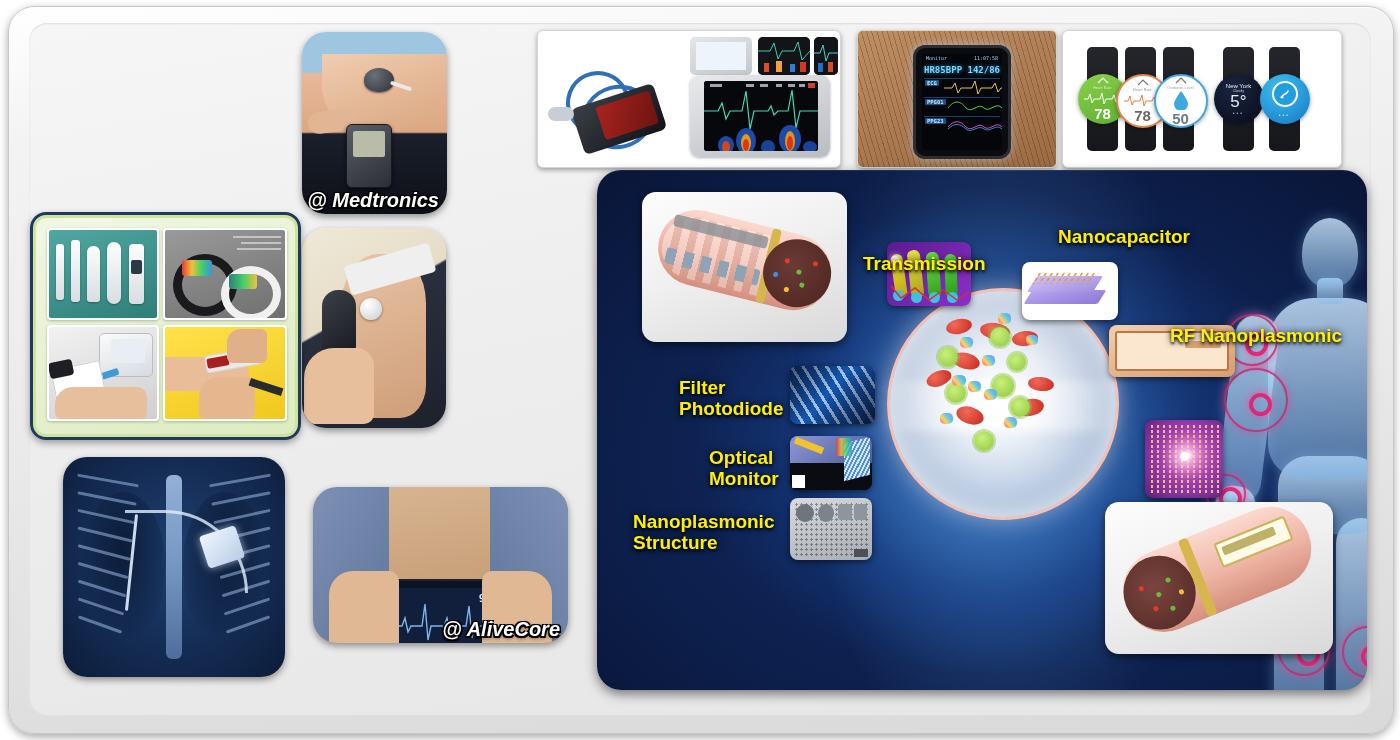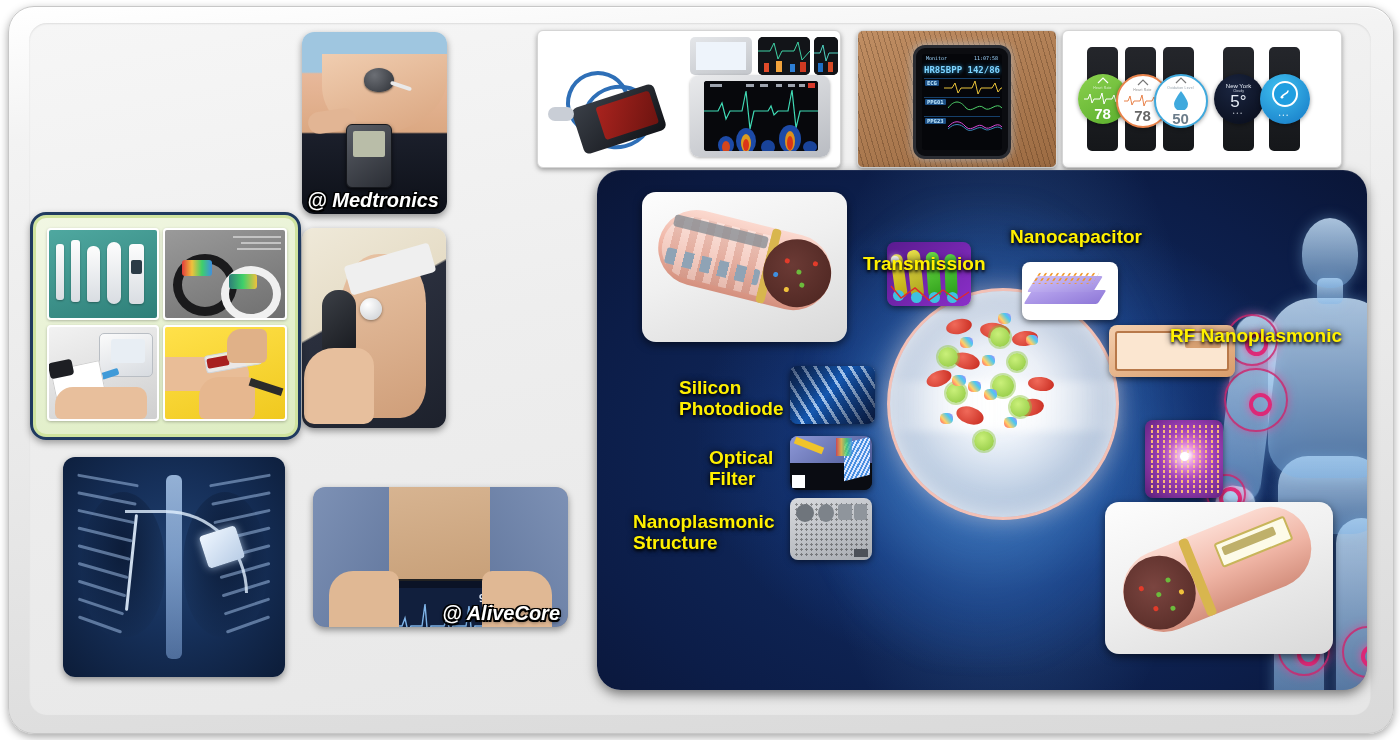--- a/index.html
+++ b/index.html
@@ -43,21 +43,21 @@
   }
   .title-btn span{
     position:relative;z-index:2;
     color:#ffffff;font-size:31px;font-weight:bold;letter-spacing:4px;
     text-shadow:0 2px 3px rgba(0,0,0,.45);
     font-family:"DejaVu Sans","Liberation Sans",sans-serif;
   }
 
   
   .card{
-    position:absolute;border-radius:12px;overflow:hidden;
+    position:absolute;border-radius:24px;overflow:hidden;
     box-shadow:0 3px 7px rgba(0,0,0,.40);
     background:#ddd;
   }
   .card .cap{
     position:absolute;bottom:2px;right:8px;
     color:#fff;font-style:italic;font-weight:bold;font-size:20px;
     text-shadow:-1.5px -1.5px 0 #000,1.5px -1.5px 0 #000,-1.5px 1.5px 0 #000,1.5px 1.5px 0 #000, 0 2px 4px rgba(0,0,0,.8);
     z-index:9;white-space:nowrap;
   }
   .white-card{
@@ -97,21 +97,21 @@
   .ab-torso{position:absolute;left:18px;top:62px;width:106px;height:140px;border-radius:26px 26px 0 0;background:#232a3f;}
   .ab-sleeve{position:absolute;left:12px;top:96px;width:46px;height:18px;background:#f2f2f2;border-radius:4px;transform:rotate(-10deg);}
   .ab-arm{position:absolute;left:8px;top:106px;width:44px;height:94px;border-radius:18px;background:#e5bb96;}
   .ab-dot{position:absolute;left:22px;top:122px;width:13px;height:13px;border-radius:50%;background:#f5f5f5;box-shadow:0 1px 2px rgba(0,0,0,.4);}
   .ab-device{position:absolute;left:58px;top:124px;width:30px;height:56px;border-radius:5px;background:#1d2027;border:1px solid #000;}
   .ab-dev-scr{position:absolute;left:3px;top:4px;width:24px;height:30px;background:#cfe3f5;}
   .ab-hand{position:absolute;left:50px;top:140px;width:52px;height:60px;border-radius:18px;background:#e5bb96;}
   .ab-cuff{position:absolute;left:72px;top:178px;width:60px;height:24px;background:#f0f0f0;border-radius:6px;transform:rotate(-6deg);}
 
   
-  #alivecore{left:313px;top:487px;width:255px;height:140px;
+  #alivecore{left:313px;top:487px;width:255px;height:156px;
     background:linear-gradient(175deg,#e8e8e8 0%,#d8c3a8 10%,#cfae86 60%,#c5a379 100%);}
   .ac-shirtL{position:absolute;left:0;top:0;width:76px;height:188px;background:linear-gradient(120deg,#7d91b5,#5d7299);}
   .ac-shirtR{position:absolute;right:0;top:0;width:78px;height:188px;background:linear-gradient(240deg,#7d91b5,#5d7299);}
   .ac-belly{position:absolute;left:74px;top:0;width:108px;height:188px;background:linear-gradient(170deg,#d7b491,#bb8f64);}
   .ac-phone{position:absolute;left:72px;top:92px;width:118px;height:78px;border-radius:7px;background:#0b1326;border:2px solid #222;}
   .ac-scr{position:absolute;left:5px;top:7px;right:5px;bottom:10px;background:#111f3d;border-radius:2px;overflow:hidden;}
   .ac-handL{position:absolute;left:16px;top:84px;width:70px;height:104px;border-radius:24px 10px 8px 8px;background:#e0b894;}
   .ac-handR{position:absolute;right:16px;top:84px;width:70px;height:104px;border-radius:10px 24px 8px 8px;background:#e0b894;}
   .ac-bpm{position:absolute;right:8px;top:4px;color:#dfe9f7;font-size:11px;font-weight:bold;font-family:"DejaVu Sans Mono",monospace;}
 
@@ -651,23 +651,23 @@
     <div class="thumb t-nanoplas" style="left:193px;top:328px;width:82px;height:62px;">
       <div class="dotgrid"></div>
       <div style="position:absolute;left:6px;top:6px;width:18px;height:18px;border-radius:50%;background:#6f757c;"></div>
       <div style="position:absolute;left:28px;top:6px;width:16px;height:18px;border-radius:50%;background:#7d838a;"></div>
       <div style="position:absolute;left:48px;top:6px;width:14px;height:16px;border-radius:3px;background:#8f959c;"></div>
       <div style="position:absolute;left:64px;top:6px;width:13px;height:16px;border-radius:3px;background:#8f959c;"></div>
       <div style="position:absolute;right:4px;bottom:3px;width:14px;height:8px;background:#4c5159;"></div>
     </div>
 
     <div class="cc-label" style="left:266px;top:83px;">Transmission</div>
-    <div class="cc-label" style="left:413px;top:56px;">Nanocapacitor</div>
+    <div class="cc-label" style="left:461px;top:56px;">Nanocapacitor</div>
     <div class="cc-label" style="left:573px;top:155px;">RF Nanoplasmonic</div>
-    <div class="cc-label" style="left:82px;top:207px;text-align:left;">Silicon
+    <div class="cc-label" style="left:82px;top:207px;text-align:left;">Filter
 Photodiode</div>
     <div class="cc-label" style="left:112px;top:277px;">Optical
-Filter</div>
+Monitor</div>
     <div class="cc-label" style="left:36px;top:341px;">Nanoplasmonic
 Structure</div>
   </div>
 
 </div>
 
 </body></html>

